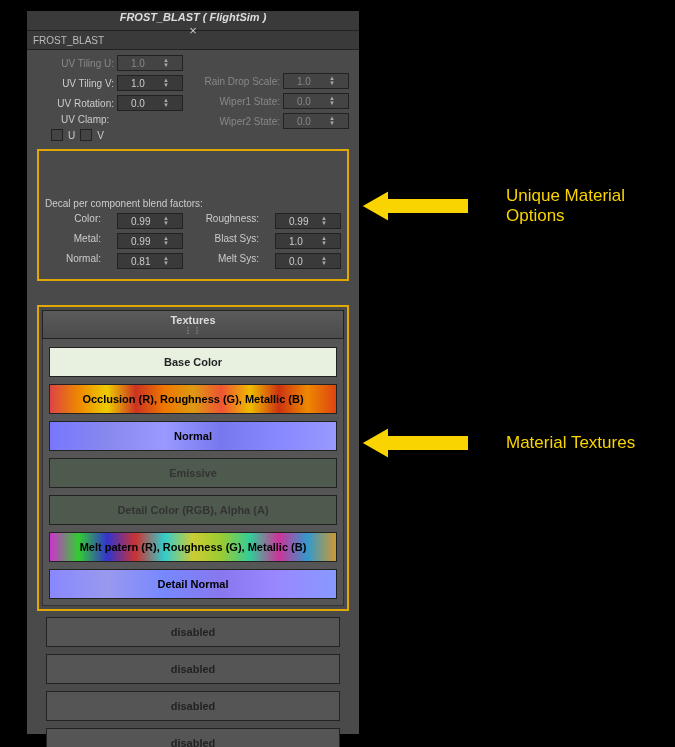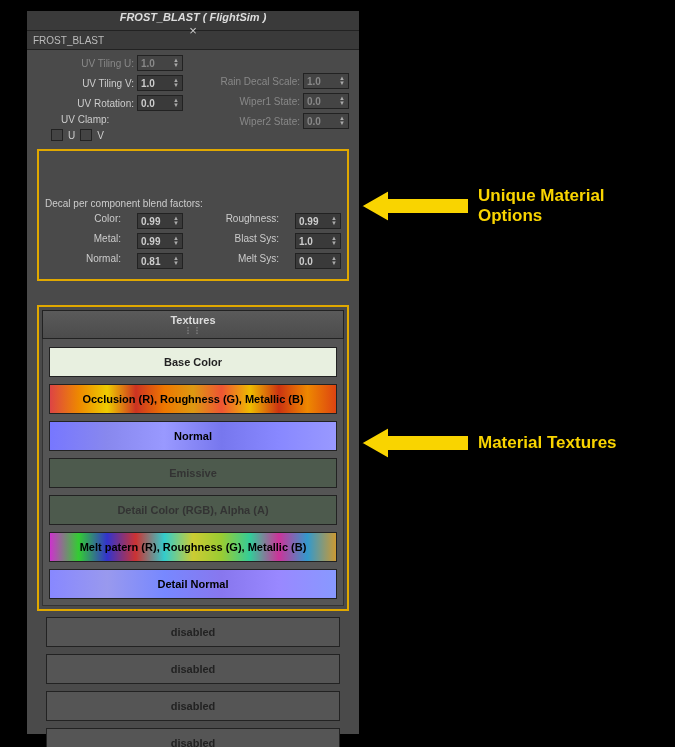--- a/index.html
+++ b/index.html
@@ -75,23 +75,22 @@
   .prop-row label { text-align: right; }
   .spinner {
     display: flex;
     align-items: center;
     background: #3a3a3a;
     border: 1px solid #222;
     height: 14px;
     width: 38px;
     font-size: 10px;
     color: #ccc;
-    padding: 0 3px;
+    padding: 0 13px;
     justify-content: space-between;
-    font-weight: bold;
   }
   .spinner.dim { color: #888; background: #444; }
   .spinner .arrows {
     display: flex;
     flex-direction: column;
     line-height: 5px;
     font-size: 6px;
     color: #aaa;
     margin-left: 2px;
   }
@@ -197,23 +196,24 @@
   }
   .tex-outside .tex-slot {
     background: #555;
     color: #222;
     margin-bottom: 7px;
   }
   
   .annot {
     position: absolute;
     color: #f9d400;
-    font-weight: bold;
+    font-weight: normal;
     font-size: 17px;
     text-shadow: 1px 1px 0 #000;
+    margin-left: 28px;
   }
   .arrow-svg { display: block; }
 </style>
 </head>
 <body>
 
 <div class="window">
   <div class="titlebar">
     <span>FROST_BLAST  ( FlightSim )</span>
     <span class="close">×</span>
@@ -250,21 +250,21 @@
         <div class="uv-clamp">
           <span class="checkbox"></span>
           <span>U</span>
           <span class="checkbox"></span>
           <span>V</span>
         </div>
       </div>
       <div class="uv-right">
         <div style="height:18px;"></div>
         <div class="prop-row dim">
-          <label>Rain Decal Scale:</label>
+          <label>Rain Drop Scale:</label>
           <div class="spinner dim">
               <span>1.0</span>
               <span class="arrows">▲<br>▼</span>
             </div>
         </div>
         <div class="prop-row dim">
           <label>Wiper1 State:</label>
           <div class="spinner dim">
               <span>0.0</span>
               <span class="arrows">▲<br>▼</span>

